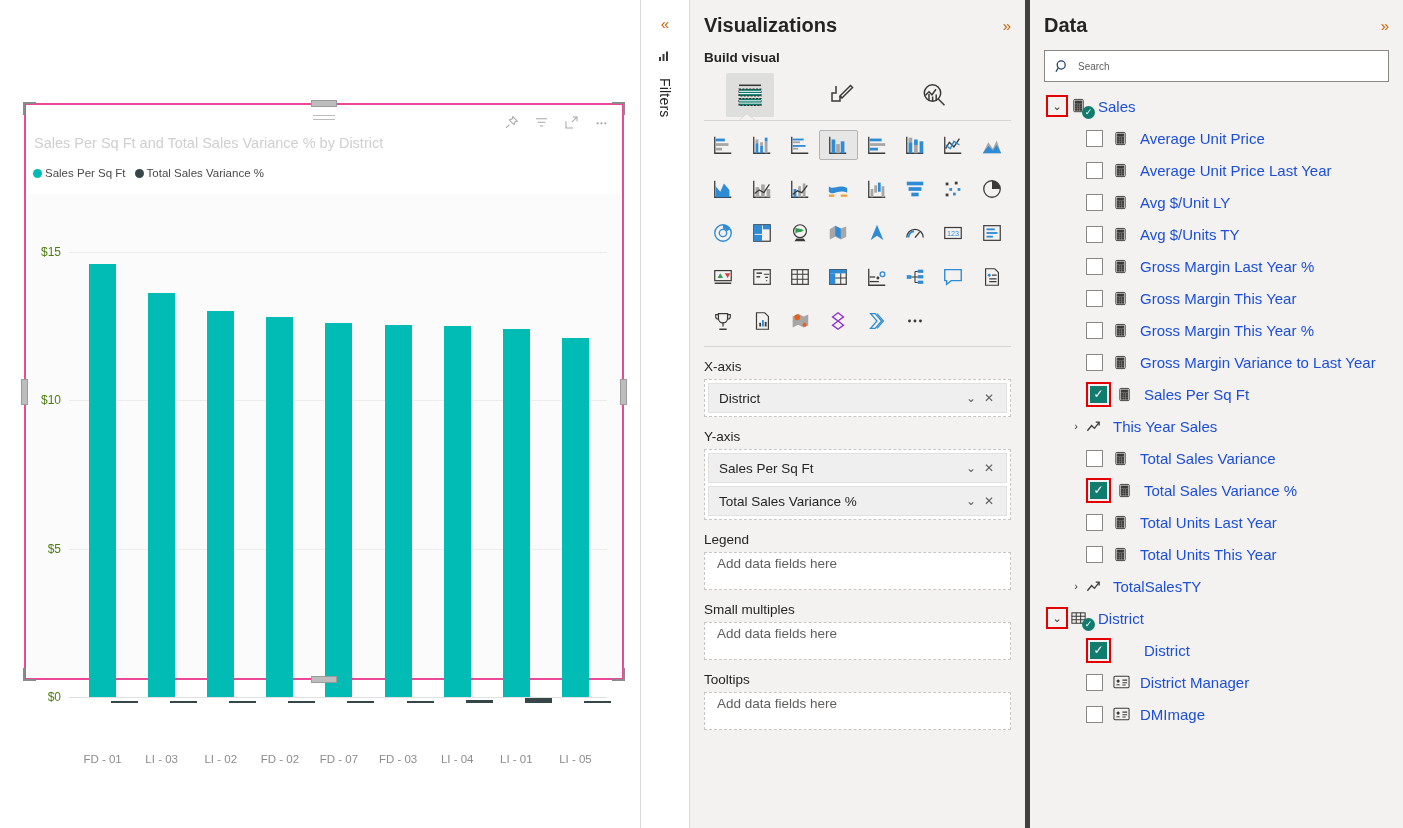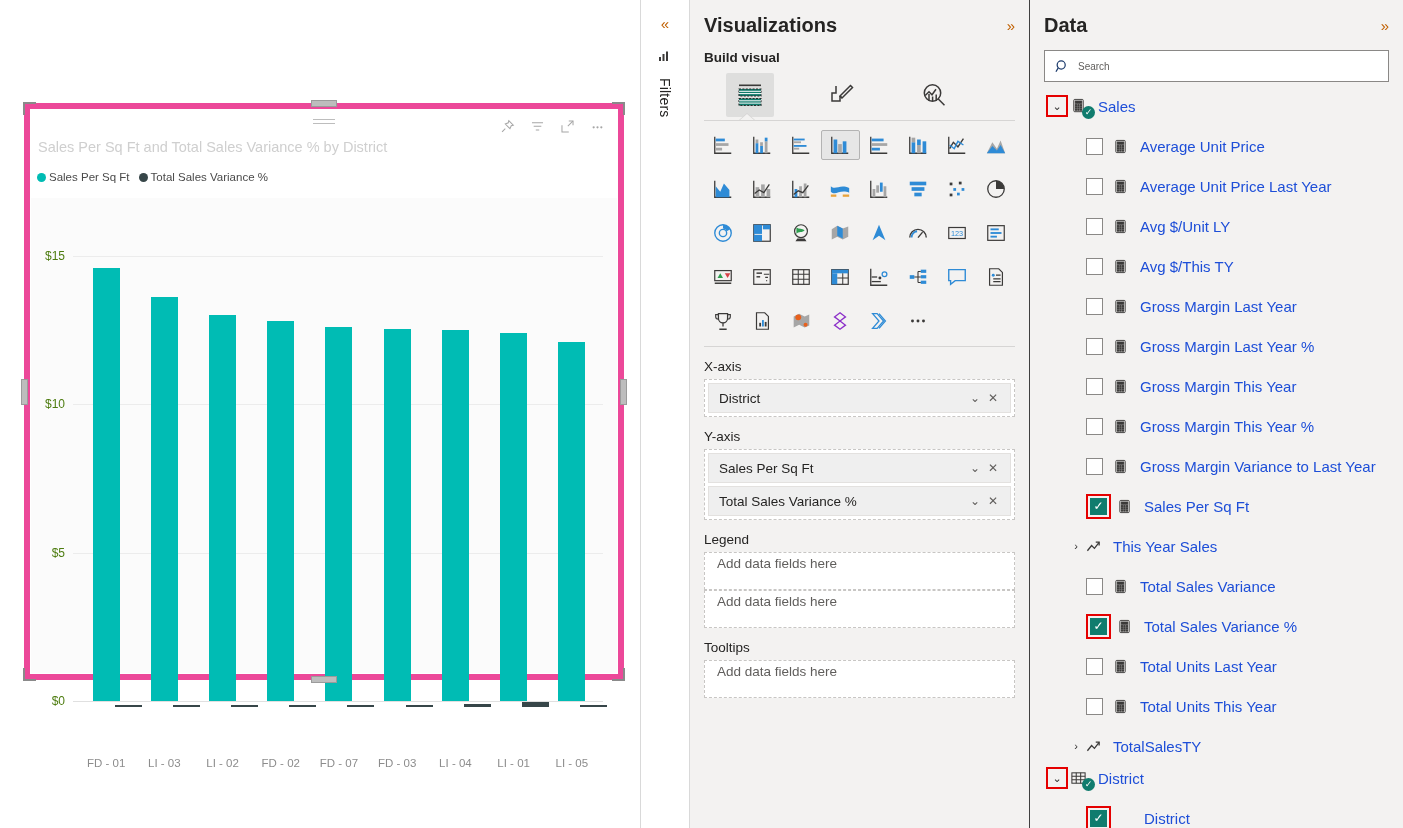--- a/index.html
+++ b/index.html
@@ -21,21 +21,21 @@
 
   
   .visual-wrap {
     position: absolute;
     left: 24px; top: 103px;
     width: 600px; height: 577px;
   }
   .visual-card {
     position: absolute; inset: 0;
     background: #ffffff;
-    border: 6px solid #ec4899;
+    border: 2px solid #ec4899;
   }
   .corner { position: absolute; width: 13px; height: 13px; pointer-events: none; }
   .corner.tl { left: -1px; top: -1px; border-left: 2px solid #8a8a8a; border-top: 2px solid #8a8a8a; }
   .corner.tr { right: -1px; top: -1px; border-right: 2px solid #8a8a8a; border-top: 2px solid #8a8a8a; }
   .corner.bl { left: -1px; bottom: -1px; border-left: 2px solid #8a8a8a; border-bottom: 2px solid #8a8a8a; }
   .corner.br { right: -1px; bottom: -1px; border-right: 2px solid #8a8a8a; border-bottom: 2px solid #8a8a8a; }
 
   .handle { position: absolute; background: #bdbdbd; border: 1px solid #9b9b9b; }
   .handle.top    { left: 50%; transform: translateX(-50%); top: -3px; width: 26px; height: 7px; }
   .handle.bottom { left: 50%; transform: translateX(-50%); bottom: -3px; width: 26px; height: 7px; }
@@ -107,21 +107,21 @@
   .filters-label {
     position: absolute; top: 78px; left: 50%;
     transform: translateX(-50%) ;
     writing-mode: vertical-rl;
     font-size: 14px; color: #252423; letter-spacing: .2px;
   }
 
   
   .viz-pane {
     position: relative; flex: 0 0 340px; height: 828px;
-    background: #f3f2f1; border-right: 1px solid #404040;
+    background: #f3f2f1; border-right: 5px solid #404040;
     padding: 0 14px;
   }
   .pane-head {
     display: flex; align-items: center; justify-content: space-between;
     padding-top: 14px;
   }
   .pane-title { font-size: 20px; font-weight: 700; color: #252423; }
   .pane-expand { font-size: 15px; color: #c06000; cursor: pointer; }
   .subhead { margin-top: 13px; font-size: 13.5px; font-weight: 700; color: #252423; }
 
@@ -180,21 +180,21 @@
   .search-box {
     margin-top: 13px; height: 32px; background: #ffffff;
     border: 1px solid #8a8886; display: flex; align-items: center; gap: 8px;
     padding: 0 10px;
   }
   .search-text { font-size: 10px; color: #605e5c; }
 
   .tree { margin-top: 8px; }
   .node { display: flex; align-items: center; height: 32px; position: relative; }
   .node.depth0 { padding-left: 2px; }
-  .node.depth1 { padding-left: 42px; margin-top: 8px; }
+  .node.depth1 { padding-left: 42px; }
   .chev {
     width: 20px; flex: 0 0 20px; text-align: center;
     font-size: 11px; color: #323130; line-height: 1;
   }
   .chev-hl {
     position: relative; width: 22px; height: 22px; flex: 0 0 22px;
     border: 2px solid #e50000; display: flex; align-items: center; justify-content: center;
     margin-right: 2px;
   }
   .tbl-icon { position: relative; width: 22px; flex: 0 0 22px; margin-right: 6px; display:flex; align-items:center; }
@@ -712,20 +712,21 @@
           <div class="chip">
             <span class="chip-name">Total Sales Variance %</span>
             <span class="chip-btn">⌄</span>
             <span class="chip-btn">✕</span>
           </div>
         </div>
         <div class="well-label">Legend</div>
         <div class="well empty">
           <span class="well-placeholder">Add data fields here</span>
         </div>
+        <div class="well-label">Small multiples</div>
         <div class="well empty">
           <span class="well-placeholder">Add data fields here</span>
         </div>
         <div class="well-label">Tooltips</div>
         <div class="well empty">
           <span class="well-placeholder">Add data fields here</span>
         </div>
       </div>
   </div>
 
@@ -845,42 +846,21 @@
                 <rect x="9.8" y="7" width="1.5" height="1.4"></rect>
                 <rect x="4.6" y="9.3" width="1.5" height="1.4"></rect>
                 <rect x="7.2" y="9.3" width="1.5" height="1.4"></rect>
                 <rect x="9.8" y="9.3" width="1.5" height="1.4"></rect>
                 <rect x="4.6" y="11.6" width="1.5" height="1.4"></rect>
                 <rect x="7.2" y="11.6" width="1.5" height="1.4"></rect>
                 <rect x="9.8" y="11.6" width="1.5" height="1.4"></rect>
               </g>
             </svg>
           </span>
-          <span class="node-label">Avg $/This TY</span>
-        </div>
-        <div class="node depth1">
-          <span class="cb"></span>
-          <span class="f-icon">
-            <svg viewBox="0 0 16 16" width="15" height="15" fill="none" stroke="#3b3a39" stroke-width="1">
-              <rect x="3" y="1.5" width="10" height="13" rx="1"></rect>
-              <rect x="4.6" y="3.2" width="6.8" height="2.4" fill="#3b3a39"></rect>
-              <g fill="#3b3a39">
-                <rect x="4.6" y="7" width="1.5" height="1.4"></rect>
-                <rect x="7.2" y="7" width="1.5" height="1.4"></rect>
-                <rect x="9.8" y="7" width="1.5" height="1.4"></rect>
-                <rect x="4.6" y="9.3" width="1.5" height="1.4"></rect>
-                <rect x="7.2" y="9.3" width="1.5" height="1.4"></rect>
-                <rect x="9.8" y="9.3" width="1.5" height="1.4"></rect>
-                <rect x="4.6" y="11.6" width="1.5" height="1.4"></rect>
-                <rect x="7.2" y="11.6" width="1.5" height="1.4"></rect>
-                <rect x="9.8" y="11.6" width="1.5" height="1.4"></rect>
-              </g>
-            </svg>
-          </span>
-          <span class="node-label">Gross Margin Last Year</span>
+          <span class="node-label">Avg $/Units TY</span>
         </div>
         <div class="node depth1">
           <span class="cb"></span>
           <span class="f-icon">
             <svg viewBox="0 0 16 16" width="15" height="15" fill="none" stroke="#3b3a39" stroke-width="1">
               <rect x="3" y="1.5" width="10" height="13" rx="1"></rect>
               <rect x="4.6" y="3.2" width="6.8" height="2.4" fill="#3b3a39"></rect>
               <g fill="#3b3a39">
                 <rect x="4.6" y="7" width="1.5" height="1.4"></rect>
                 <rect x="7.2" y="7" width="1.5" height="1.4"></rect>

